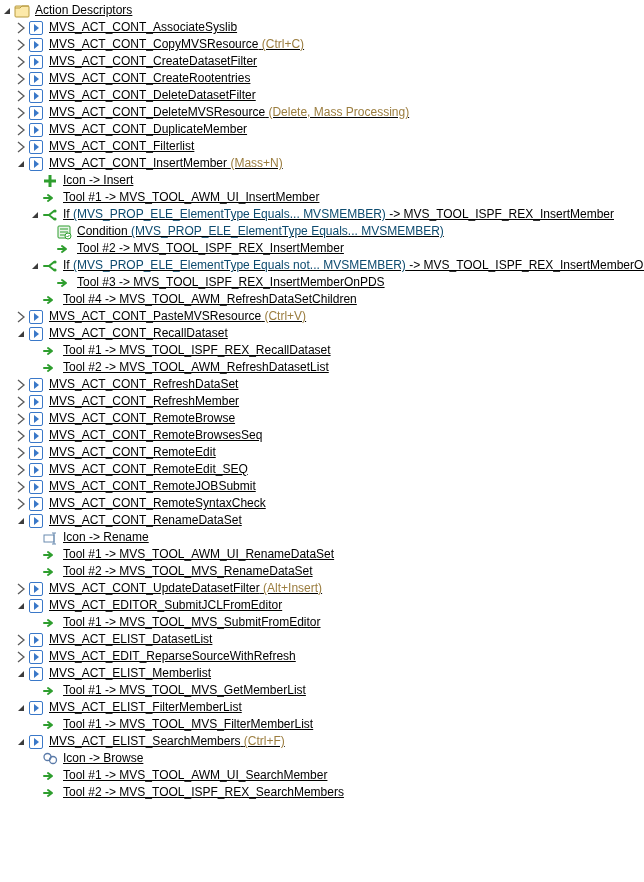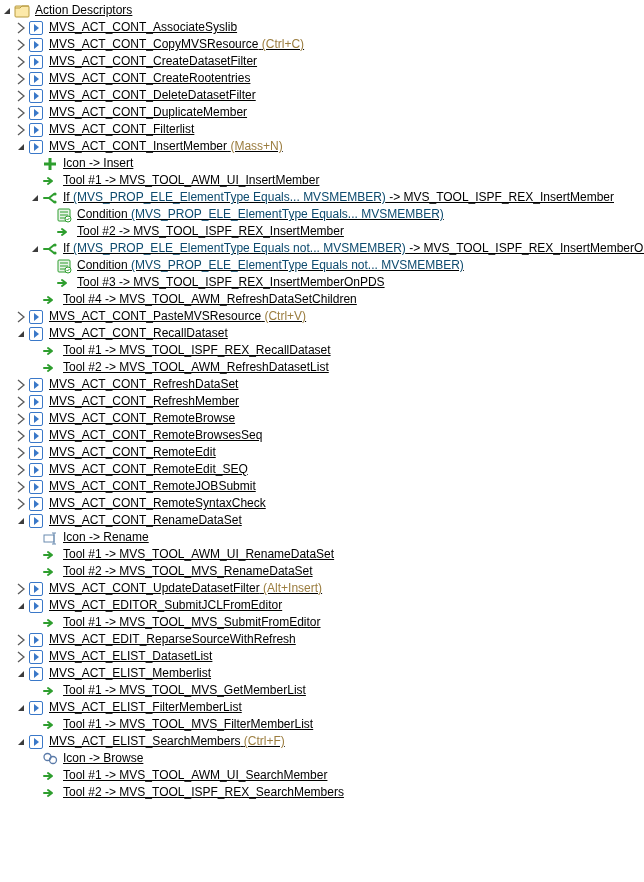--- a/index.html
+++ b/index.html
@@ -186,20 +186,34 @@
       <span class="arrow">
         <svg width="12" height="12">
           <use href="#arrow-closed"></use>
         </svg>
       </span>
       <span class="icon">
         <svg width="16" height="16">
           <use href="#ic-action"></use>
         </svg>
       </span>
+      <span class="label"><span>MVS_ACT_CONT_DeleteMVSResource</span> <span class="dim">(Delete, Mass Processing)</span></span>
+    </div>
+    <div class="row">
+      <span class="spacer"></span>
+      <span class="arrow">
+        <svg width="12" height="12">
+          <use href="#arrow-closed"></use>
+        </svg>
+      </span>
+      <span class="icon">
+        <svg width="16" height="16">
+          <use href="#ic-action"></use>
+        </svg>
+      </span>
       <span class="label"><span>MVS_ACT_CONT_DuplicateMember</span></span>
     </div>
     <div class="row">
       <span class="spacer"></span>
       <span class="arrow">
         <svg width="12" height="12">
           <use href="#arrow-closed"></use>
         </svg>
       </span>
       <span class="icon">
@@ -299,32 +313,20 @@
       </span>
       <span class="label"><span>If </span><span class="dim2">(MVS_PROP_ELE_ElementType Equals not... MVSMEMBER)</span><span> -&gt; MVS_TOOL_ISPF_REX_InsertMemberOnPDS</span></span>
     </div>
     <div class="row">
       <span class="spacer"></span>
       <span class="spacer"></span>
       <span class="spacer"></span>
       <span class="spacer"></span>
       <span class="icon">
         <svg width="16" height="16">
-          <use href="#ic-cond"></use>
-        </svg>
-      </span>
-      <span class="label"><span>Condition </span><span class="dim2">(MVS_PROP_ELE_ElementType Equals not... MVSMEMBER)</span></span>
-    </div>
-    <div class="row">
-      <span class="spacer"></span>
-      <span class="spacer"></span>
-      <span class="spacer"></span>
-      <span class="spacer"></span>
-      <span class="icon">
-        <svg width="16" height="16">
           <use href="#ic-tool"></use>
         </svg>
       </span>
       <span class="label"><span>Tool #3 -&gt; MVS_TOOL_ISPF_REX_InsertMemberOnPDS</span></span>
     </div>
     <div class="row">
       <span class="spacer"></span>
       <span class="spacer"></span>
       <span class="spacer"></span>
       <span class="icon">
@@ -587,35 +589,35 @@
       <span class="arrow">
         <svg width="12" height="12">
           <use href="#arrow-closed"></use>
         </svg>
       </span>
       <span class="icon">
         <svg width="16" height="16">
           <use href="#ic-action"></use>
         </svg>
       </span>
+      <span class="label"><span>MVS_ACT_ELIST_DatasetList</span></span>
+    </div>
+    <div class="row">
+      <span class="spacer"></span>
+      <span class="arrow">
+        <svg width="12" height="12">
+          <use href="#arrow-closed"></use>
+        </svg>
+      </span>
+      <span class="icon">
+        <svg width="16" height="16">
+          <use href="#ic-action"></use>
+        </svg>
+      </span>
       <span class="label"><span>MVS_ACT_EDIT_ReparseSourceWithRefresh</span></span>
-    </div>
-    <div class="row">
-      <span class="spacer"></span>
-      <span class="arrow">
-        <svg width="12" height="12">
-          <use href="#arrow-closed"></use>
-        </svg>
-      </span>
-      <span class="icon">
-        <svg width="16" height="16">
-          <use href="#ic-action"></use>
-        </svg>
-      </span>
-      <span class="label"><span>MVS_ACT_ELIST_DatasetList</span></span>
     </div>
     <div class="row">
       <span class="spacer"></span>
       <span class="arrow">
         <svg width="12" height="12">
           <use href="#arrow-open"></use>
         </svg>
       </span>
       <span class="icon">
         <svg width="16" height="16">

